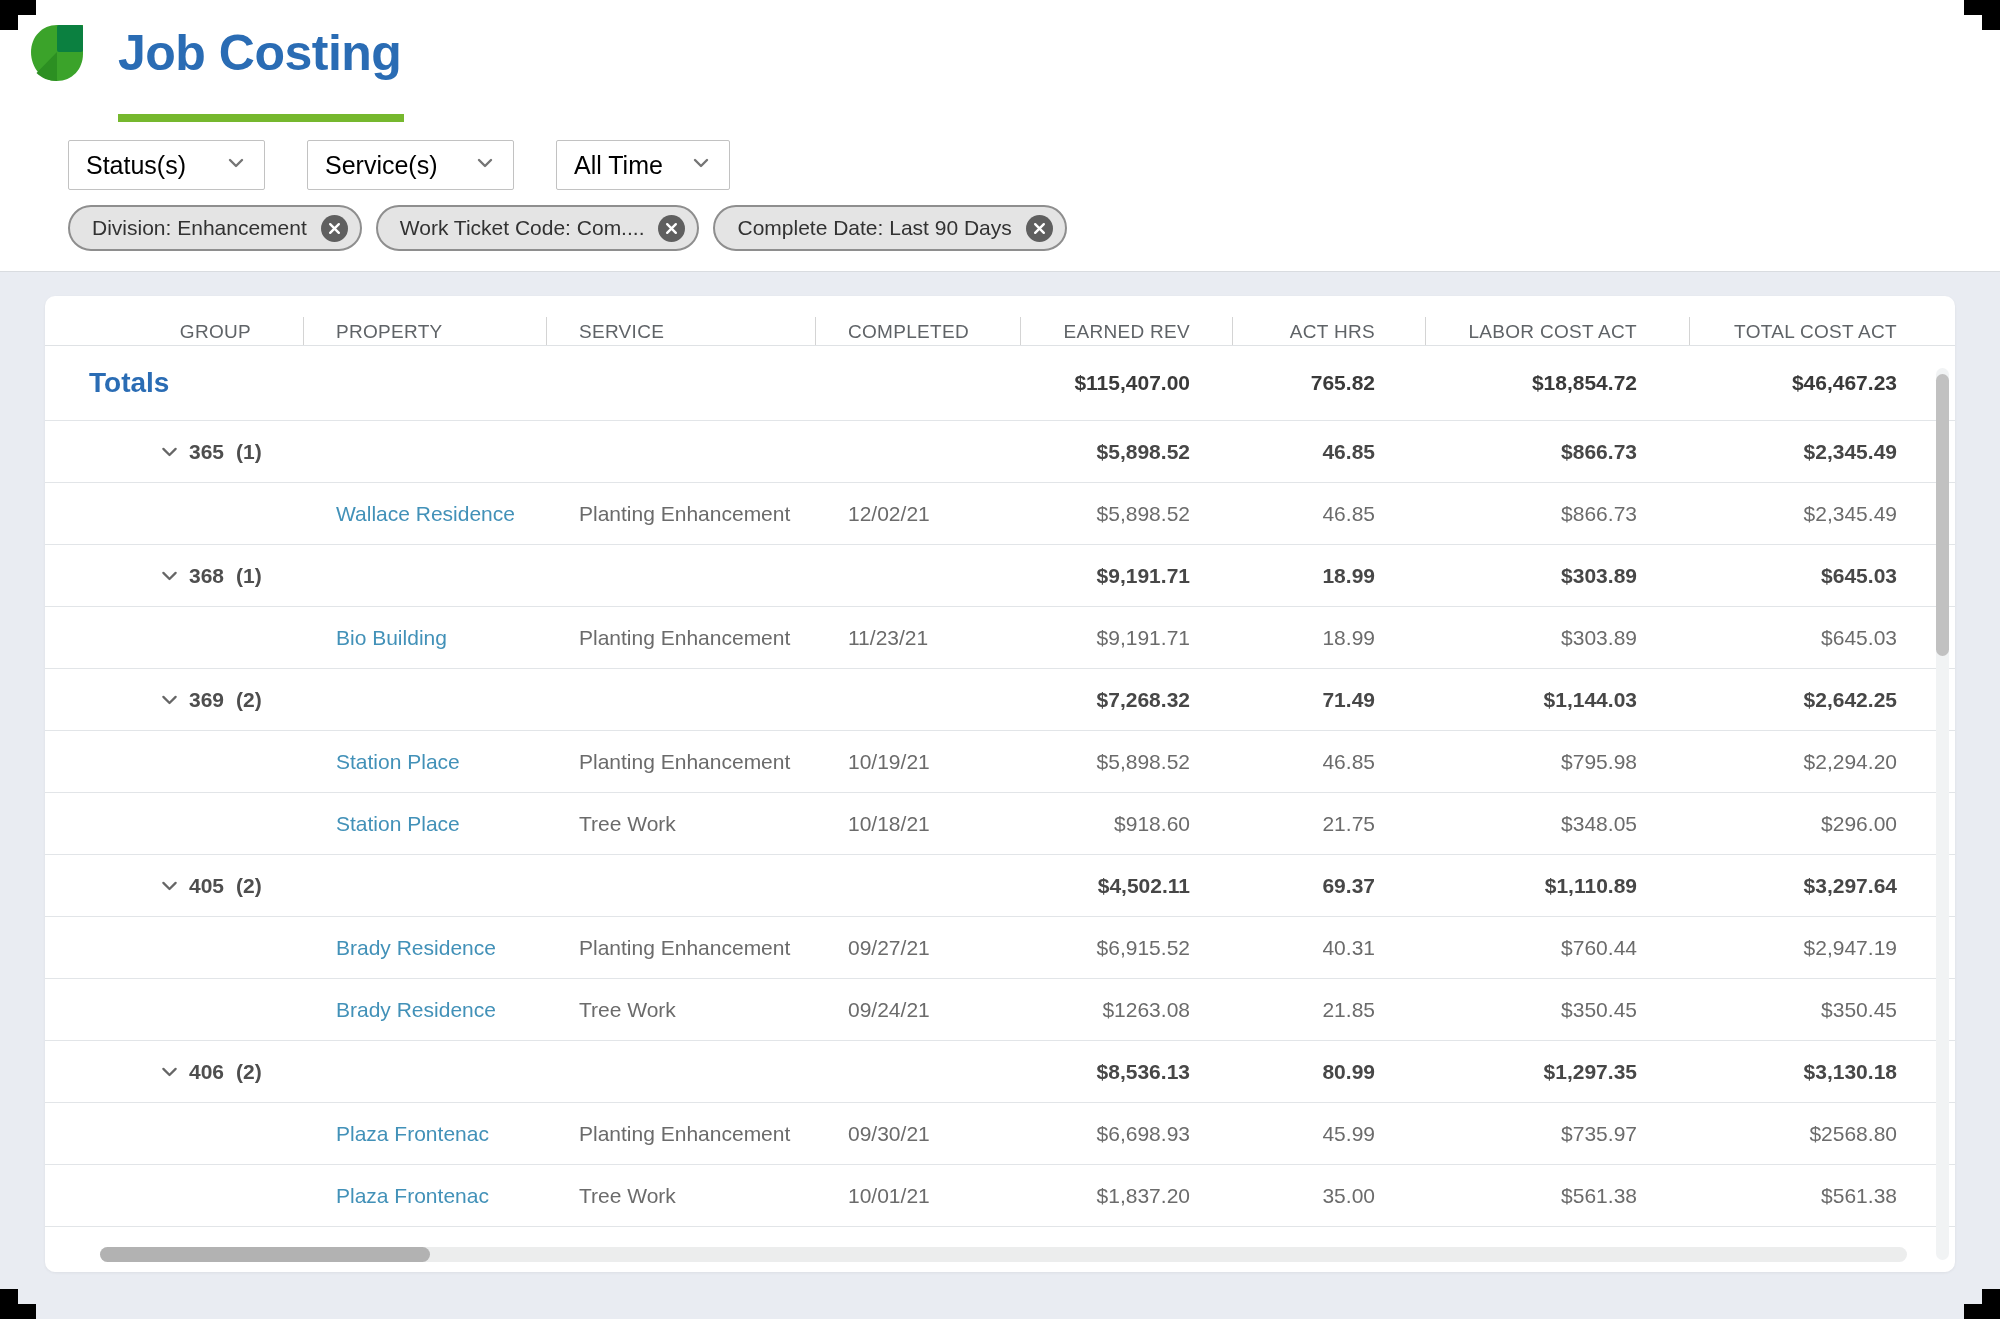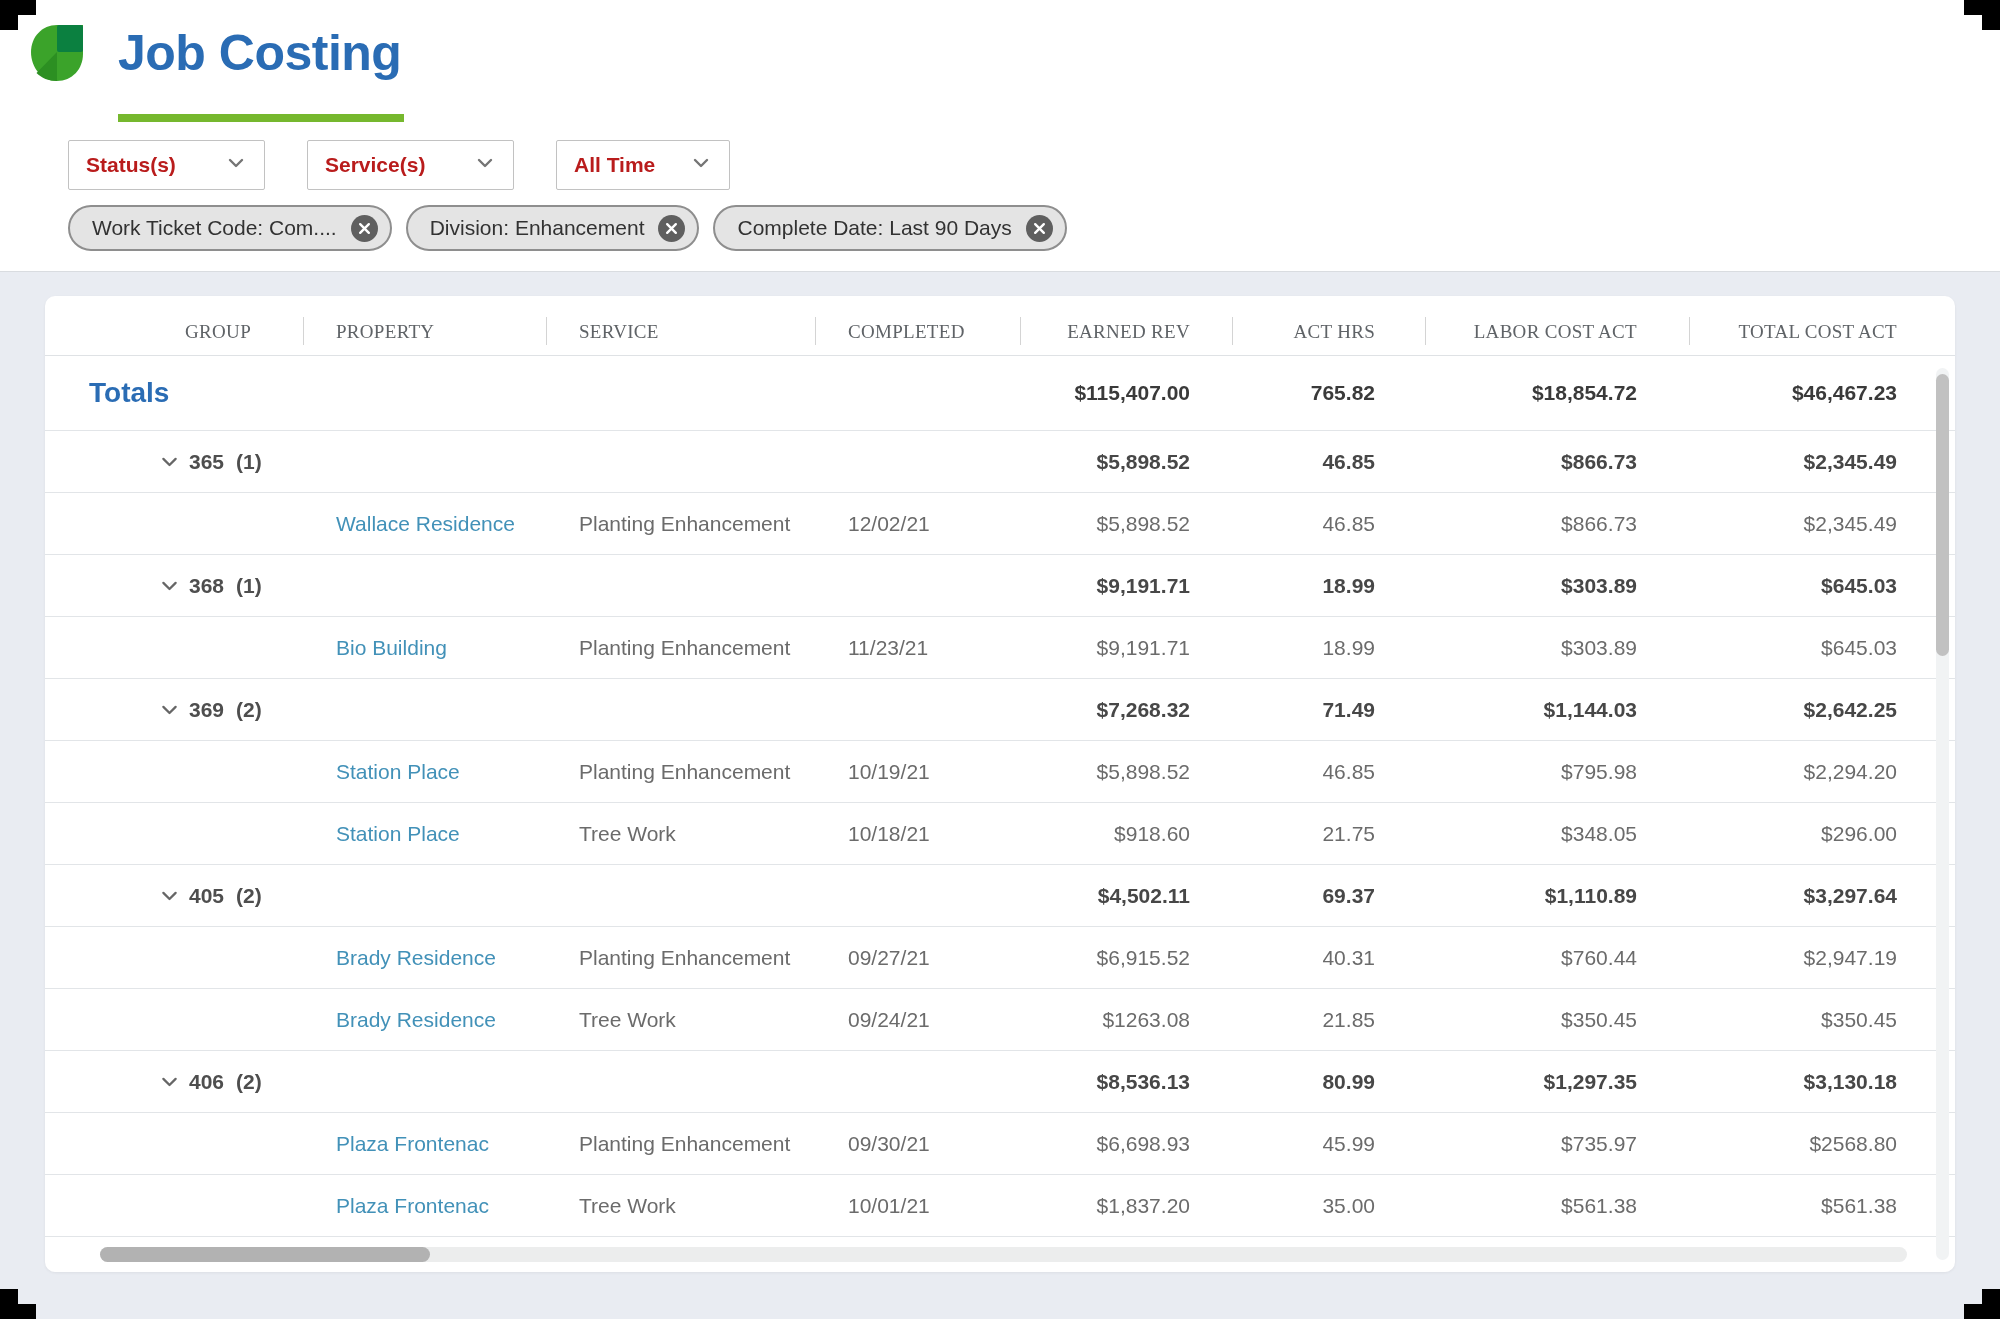--- a/index.html
+++ b/index.html
@@ -23,29 +23,29 @@
   }
   
   .topband{position:absolute;left:0;top:0;width:2000px;height:272px;background:#fff;border-bottom:1px solid #d9dce0;}
   .logo{position:absolute;left:30px;top:24px;width:54px;height:58px;}
   .page-title{position:absolute;left:118px;top:24px;font-size:50px;font-weight:700;color:var(--accent-blue);letter-spacing:-0.5px;}
   .title-underline{position:absolute;left:118px;top:114px;width:286px;height:8px;background:var(--accent-green);}
   
   .dd-row{position:absolute;left:68px;top:140px;display:flex;gap:42px;}
   .dd{height:50px;border:1px solid #c2c2c2;border-radius:2px;background:#fff;display:flex;align-items:center;justify-content:space-between;padding:0 16px 0 17px;cursor:pointer;}
   .dd-1{width:197px;}.dd-2{width:207px;}.dd-3{width:174px;}
-  .dd-label{font-size:21px;color:#b91c1c;font-weight:bold;}
+  .dd-label{font-size:25px;color:#000000;}
   
   .chip-row{position:absolute;left:68px;top:205px;display:flex;gap:14px;}
   .chip{height:46px;border:2px solid #8e8e8e;border-radius:23px;background:#e4e4e4;display:flex;align-items:center;gap:14px;padding:0 12px 0 22px;cursor:pointer;}
   .chip-label{font-size:21px;color:#323232;white-space:nowrap;}
   .chip-x{width:27px;height:27px;border-radius:50%;background:#5f5f5f;display:flex;align-items:center;justify-content:center;cursor:pointer;flex:none;}
   
   .card{position:absolute;left:45px;top:296px;width:1910px;height:976px;background:#fff;border-radius:10px;box-shadow:0 1px 3px rgba(0,0,0,0.06);}
-  .thead{display:grid;grid-template-columns:var(--cols);height:60px;align-items:end;padding-bottom:15px;border-bottom:1px solid #dfe2e5;font-family:Liberation Serif, serif;}
+  .thead{display:grid;grid-template-columns:var(--cols);height:50px;align-items:end;padding-bottom:15px;border-bottom:1px solid #dfe2e5;}
   .th{font-size:19px;color:#5f6367;letter-spacing:0.3px;position:relative;cursor:pointer;}
   .th:not(:first-child)::before{content:"";position:absolute;left:0;bottom:-2px;width:1px;height:28px;background:#d4d4d4;}
   .th.left{padding-left:33px;text-align:left;}
   .th.c1{text-align:right;padding-right:52px;}
   .th.num{text-align:right;margin-top:25px;}
   .th.c5,.td.c5{padding-right:42px;}
   .th.c6,.td.c6{padding-right:50px;}
   .th.c7,.td.c7{padding-right:52px;}
   .th.c8,.td.c8{padding-right:18px;}
   .trow{display:grid;grid-template-columns:var(--cols);height:62px;align-items:center;border-bottom:1px solid var(--row-border);}
@@ -103,29 +103,29 @@
     <div class="dd dd-3">
       <span class="dd-label">All Time</span>
       <span><svg width="24" height="24" viewBox="0 0 24 24">
             <path d="M6 9l6 6 6-6" fill="none" stroke="#757575" stroke-width="2.4" stroke-linecap="round" stroke-linejoin="round"></path>
           </svg></span>
     </div>
   </div>
 
   <div class="chip-row">
     <div class="chip">
-      <span class="chip-label">Work Ticket Code: Com....</span>
+      <span class="chip-label">Division: Enhancement</span>
       <span class="chip-x">
           <svg width="13" height="13" viewBox="0 0 12 12">
             <path d="M2 2 L10 10 M10 2 L2 10" stroke="#fff" stroke-width="2.2" stroke-linecap="round"></path>
           </svg>
         </span>
     </div>
     <div class="chip">
-      <span class="chip-label">Division: Enhancement</span>
+      <span class="chip-label">Work Ticket Code: Com....</span>
       <span class="chip-x">
           <svg width="13" height="13" viewBox="0 0 12 12">
             <path d="M2 2 L10 10 M10 2 L2 10" stroke="#fff" stroke-width="2.2" stroke-linecap="round"></path>
           </svg>
         </span>
     </div>
     <div class="chip">
       <span class="chip-label">Complete Date: Last 90 Days</span>
       <span class="chip-x">
           <svg width="13" height="13" viewBox="0 0 12 12">

